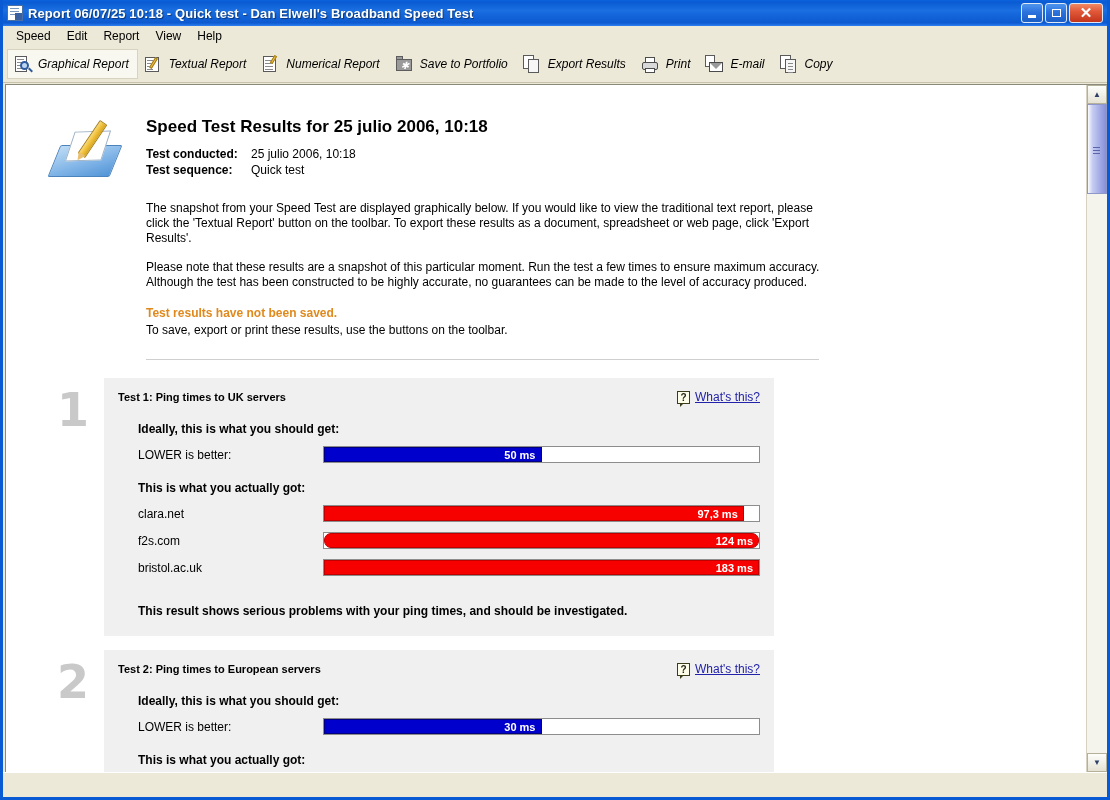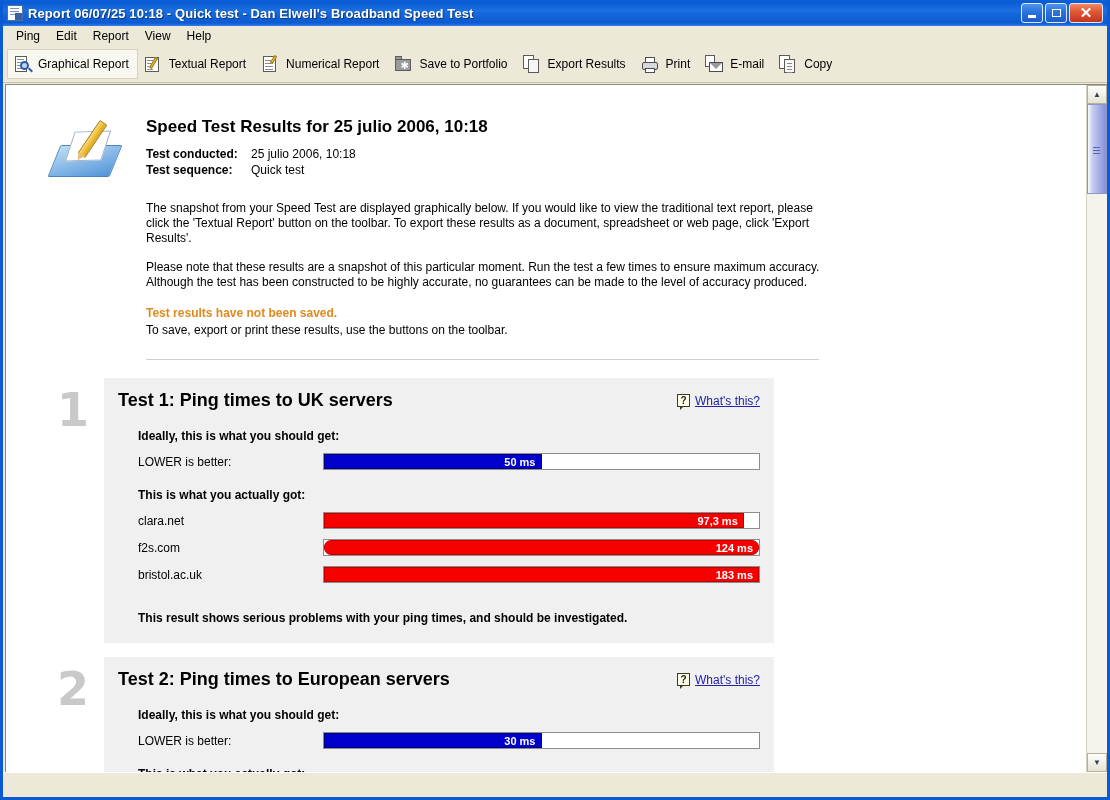--- a/index.html
+++ b/index.html
@@ -129,20 +129,21 @@
 
   
   .toolbar {
     height: 36px;
     background: #ece9d8;
     border-bottom: 1px solid #c6c2ab;
     display: flex;
     align-items: center;
     padding-left: 4px;
     flex: 0 0 auto;
+    font-style: italic;
   }
   .tool-btn {
     display: flex;
     align-items: center;
     height: 30px;
     padding: 0 8px 0 5px;
     gap: 6px;
     box-sizing: border-box;
     border: 1px solid transparent;
   }
@@ -438,21 +439,21 @@
     background: #f0f0f0;
     width: 670px;
     padding: 12px 14px 18px 14px;
     box-sizing: border-box;
   }
   .panel-head {
     display: flex;
     align-items: center;
   }
   .panel-title {
-    font-size: 18px;
+    font-size: 11px;
     font-weight: bold;
   }
   .whats-this {
     margin-left: auto;
     display: flex;
     align-items: center;
     gap: 5px;
   }
   .q-icon {
     width: 13px; height: 13px;
@@ -549,21 +550,21 @@
       <div class="win-btn max">
           <span class="glyph"></span>
         </div>
       <div class="win-btn close">
           <span class="glyph">✕</span>
         </div>
     </div>
   </div>
 
   <div class="menubar">
-    <div class="menu-item">Ping</div>
+    <div class="menu-item">Speed</div>
     <div class="menu-item">Edit</div>
     <div class="menu-item">Report</div>
     <div class="menu-item">View</div>
     <div class="menu-item">Help</div>
   </div>
 
   <div class="toolbar">
 
     <div class="tool-btn active">
       <span class="ticon">

